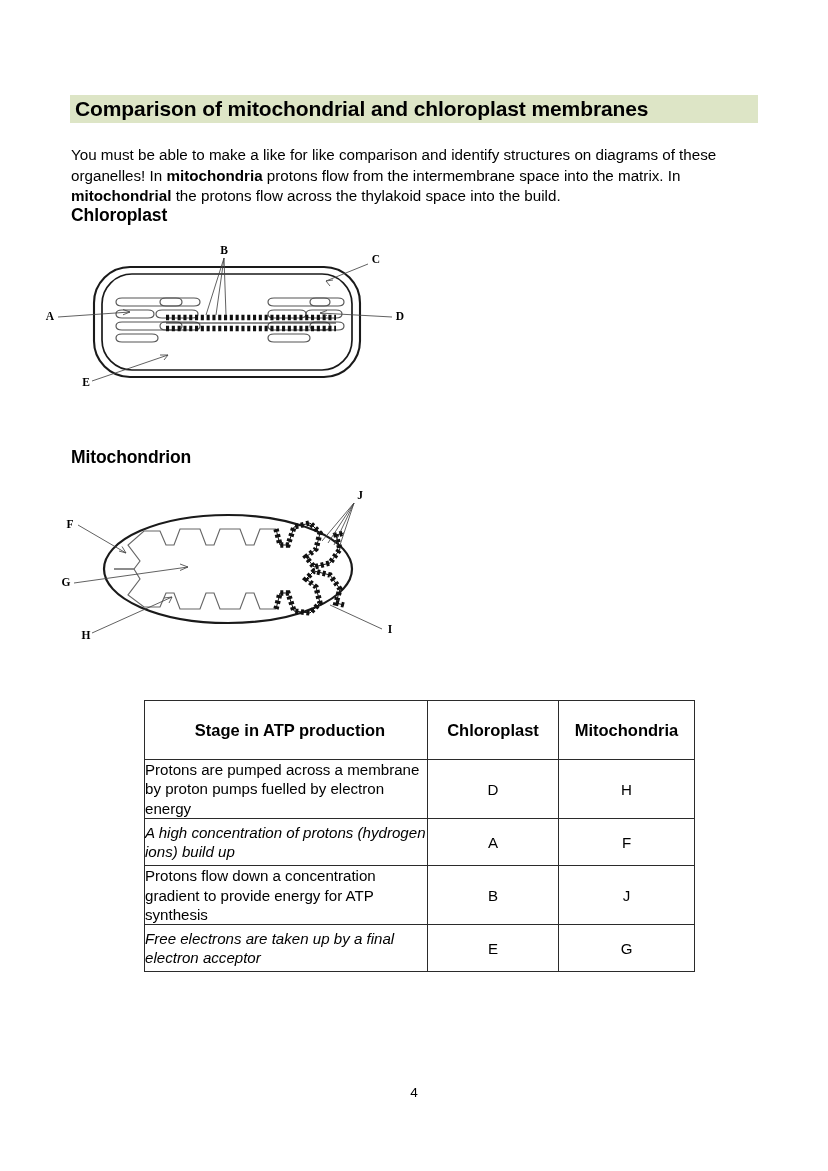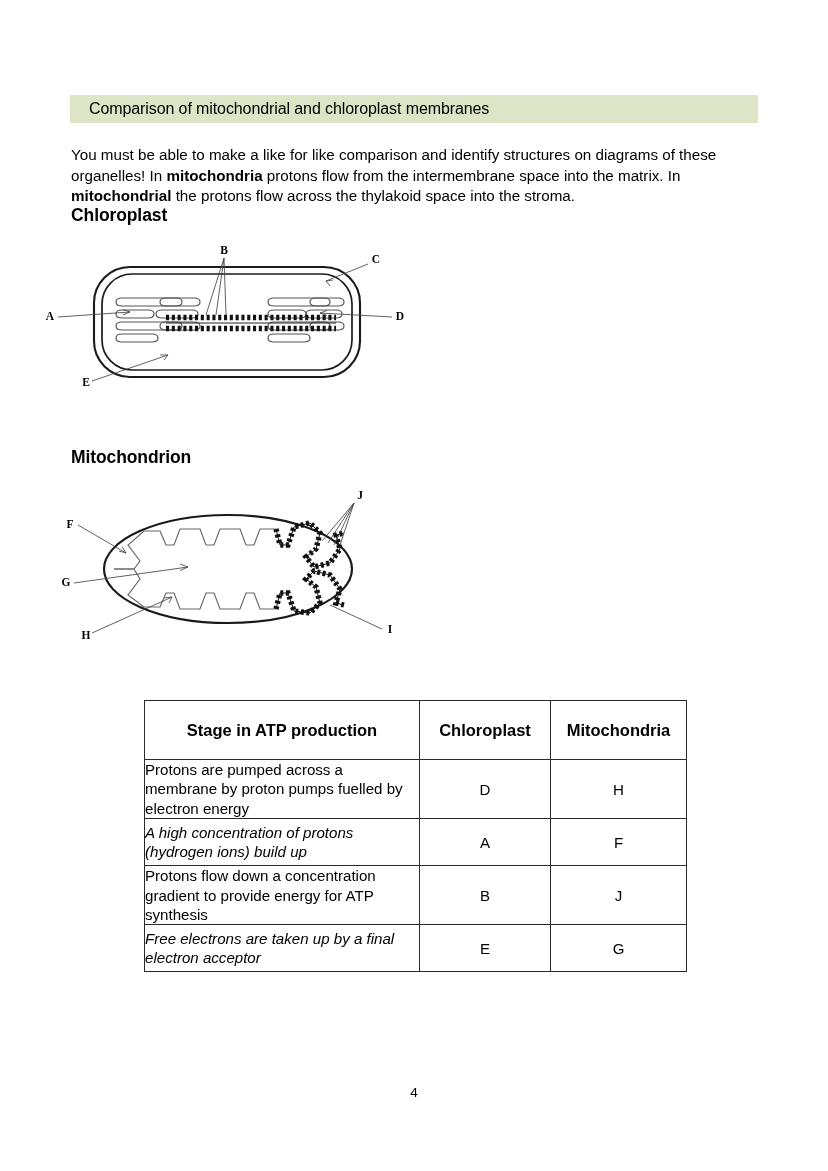--- a/index.html
+++ b/index.html
@@ -28,24 +28,24 @@
     position: absolute;
     left: 70px;
     top: 95px;
     width: 688px;
     height: 28px;
     background: #dde5c6;
     display: flex;
     align-items: center;
   }
   .heading-band-text {
-    font-size: 16px;
-    font-weight: normal;
+    font-size: 21px;
+    font-weight: bold;
     letter-spacing: -0.1px;
-    padding-left: 19px;
+    padding-left: 5px;
     white-space: nowrap;
   }
 
   
   .intro {
     position: absolute;
     left: 71px;
     top: 130px;
     width: 690px;
     font-size: 15.2px;
@@ -99,21 +99,21 @@
     border: 1.3px solid #2b2b2b;
     vertical-align: middle;
     padding: 0;
   }
   .atp-table thead th {
     height: 58px;
     font-size: 16.5px;
     font-weight: bold;
     text-align: center;
   }
-  .atp-table thead th.stage-head { width: 274px; }
+  .atp-table thead th.stage-head { width: 274px; padding-left: 8px; }
   .atp-table thead th.col-head { width: 130px; }
   .atp-table thead th.col-head:last-child { width: 135px; }
   .cell-stage {
     font-size: 15.1px;
     line-height: 19.4px;
     padding: 6px 8px 7px 7px;
     text-align: left;
     margin-top: 20px;
   }
   .cell-letter {
@@ -135,21 +135,21 @@
 </style>
 </head>
 <body>
 
 <div class="page">
 
   <div class="heading-band">
     <span class="heading-band-text">Comparison of mitochondrial and chloroplast membranes</span>
   </div>
 
-  <p class="intro"><span>You must be able to make a like for like comparison and identify structures on diagrams of these organelles! In </span><b>mitochondria</b><span> protons flow from the intermembrane space into the matrix. In </span><b>mitochondrial</b><span> the protons flow across the thylakoid space into the stroma.</span></p>
+  <p class="intro"><span>You must be able to make a like for like comparison and identify structures on diagrams of these organelles! In </span><b>mitochondria</b><span> protons flow from the intermembrane space into the matrix. In </span><b>mitochondrial</b><span> the protons flow across the thylakoid space into the build.</span></p>
 
   <div class="section-heading" id="h-chloroplast">Chloroplast</div>
 
   <div class="diagram" id="diagram-chloroplast">
     <svg width="386" height="170" viewBox="0 0 386 170">
 
       <rect x="58" y="31" width="266" height="110" rx="36" ry="36" fill="none" stroke="#1a1a1a" stroke-width="2.1"></rect>
 
       <rect x="66" y="38" width="250" height="96" rx="30" ry="30" fill="none" stroke="#1a1a1a" stroke-width="1.7"></rect>
 

